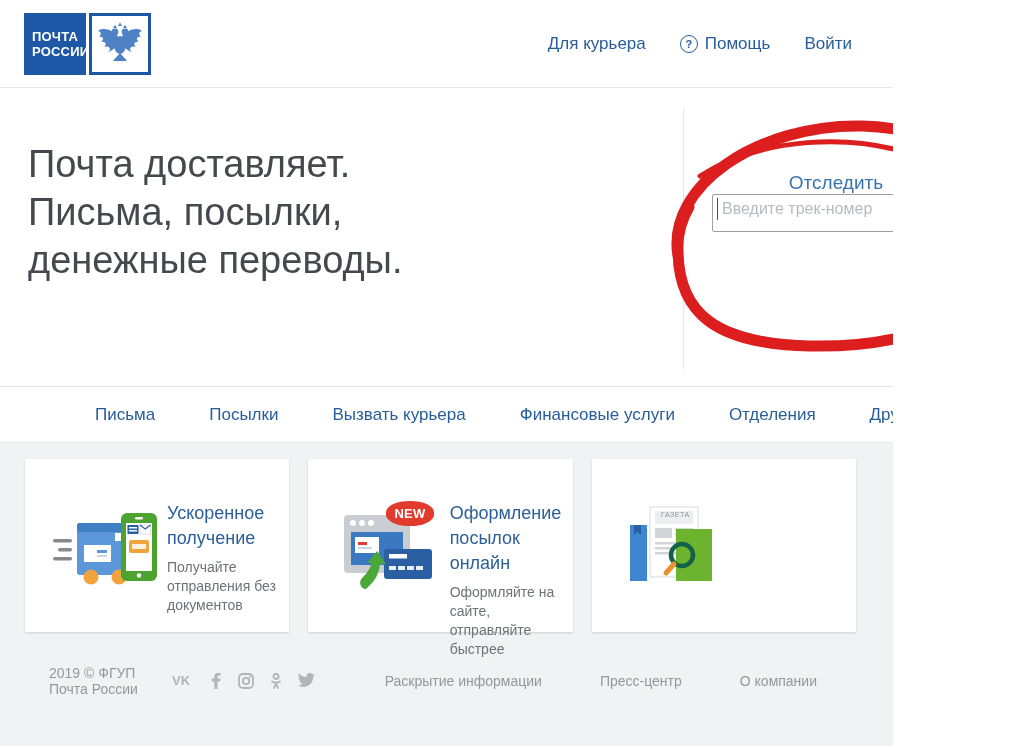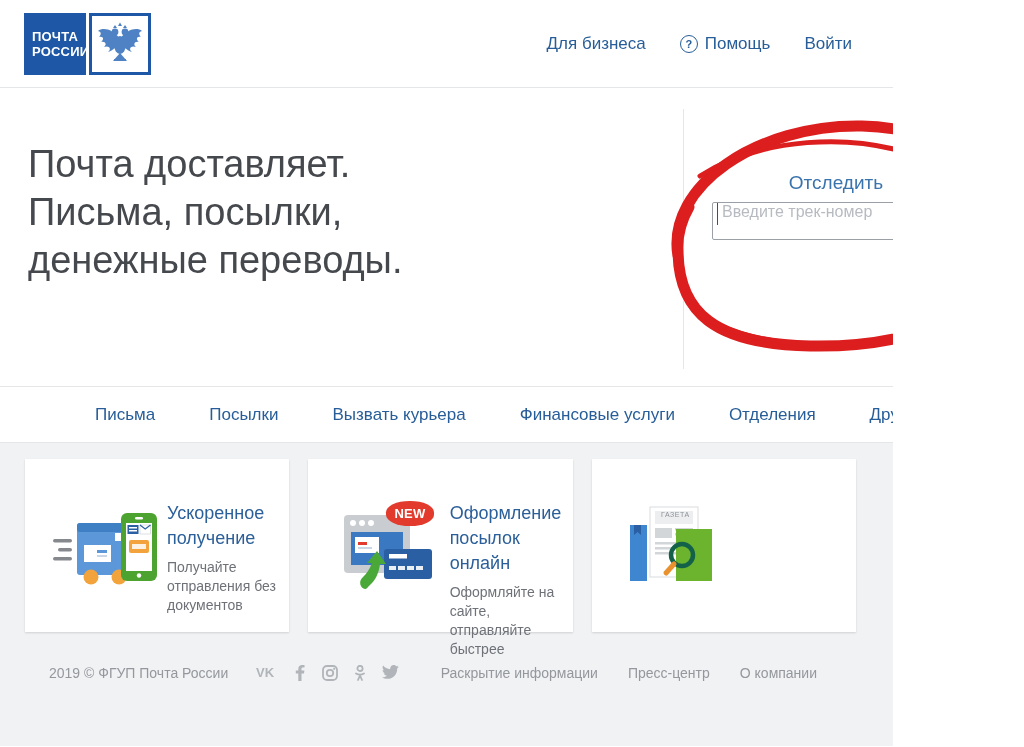--- a/index.html
+++ b/index.html
@@ -17,21 +17,21 @@
   .hlink { color:#275d99; font-size:17px; text-decoration:none; display:flex; align-items:center; gap:7px; cursor:pointer; }
   .qmark { width:18px; height:18px; border:1.4px solid #275d99; border-radius:50%; display:inline-flex; align-items:center; justify-content:center; font-size:11px; font-weight:bold; color:#275d99; }
 
   
   .hero { position:relative; height:299px; border-bottom:1px solid #e4e6e8; background:#fff; }
   .hero-title { padding:52px 0 0 28px; font-size:38px; font-weight:400; color:#45484d; line-height:48px; }
   .hero-title span { display:block; }
   .vdivider { position:absolute; left:683px; top:21px; width:1px; height:260px; background:#e4e6e8; }
   .track-panel { position:absolute; left:683px; top:84px; width:306px; text-align:center; }
   .track-title { font-size:19px; font-weight:400; color:#3a74ae; }
-  .track-row { width:248px; height:38px; margin:8px auto; border:1px solid #9aa0a6; border-radius:2px; background:#fff; display:flex; align-items:flex-start; padding:0 4px 8px 4px; }
+  .track-row { width:248px; height:38px; margin:0 auto; border:1px solid #9aa0a6; border-radius:2px; background:#fff; display:flex; align-items:center; padding:0 4px 8px 4px; }
   .caret { width:1px; height:22px; background:#4a4d52; }
   .track-input { flex:1; border:none; outline:none; font-size:16px; color:#45484d; padding:0 4px; min-width:0; font-family:"Liberation Sans", sans-serif; }
   .track-input::placeholder { color:#b7bbc1; opacity:1; }
   .track-btn { width:30px; height:30px; border:none; background:#10559e; border-radius:4px; display:flex; align-items:center; justify-content:center; cursor:pointer; flex:none; }
   .red-overlay { position:absolute; left:0; top:0; width:1024px; height:299px; pointer-events:none; z-index:5; }
 
   
   .nav { height:56px; display:flex; align-items:center; gap:54px; padding-left:95px; background:#fff; border-bottom:1px solid #e4e6e8; }
   .nav a { color:#275d99; font-size:17px; text-decoration:none; display:flex; align-items:center; gap:7px; cursor:pointer; white-space:nowrap; }
 
@@ -45,21 +45,21 @@
   .card-sub { color:#6e7278; font-size:14px; line-height:19px; margin-top:7px; max-width:178px; }
   .badge-new { position:absolute; top:0px; right:6px; background:#e23b2e; color:#fff; font-size:13px; font-weight:bold; padding:5px 8px; border-radius:50%/45%; letter-spacing:.3px; }
   .gazeta-label { position:absolute; top:10px; left:36px; width:38px; text-align:center; font-size:7px; color:#8d9196; letter-spacing:.5px; }
 
   
   .footer { display:flex; align-items:center; margin-top:33px; padding:0 39px 0 24px; }
   .copyright { color:#94979c; font-size:14px; }
   .social { margin-left:auto; margin-right:42px; display:flex; align-items:flex-start; gap:17px; }
   .social .sicon { display:inline-flex; cursor:pointer; }
   .flinks { display:flex; gap:30px; }
-  .flinks a { color:#94979c; font-size:14px; text-decoration:none; cursor:pointer; white-space:nowrap; }
+  .flinks a { color:#94979c; font-size:14px; text-decoration:none; cursor:pointer; white-space:nowrap;margin-left:28px; }
 </style>
 </head>
 <body>
 
 <div class="page">
 
   <div class="header">
     <div class="logo">
       <div class="logo-box">
         <span>ПОЧТА</span>
@@ -79,21 +79,21 @@
             <path d="M23 7 l2 -3.5 2 3.5 z"></path>
             <ellipse cx="25" cy="26" rx="6" ry="9"></ellipse>
             <path d="M25 34 l-7 8 h14 z"></path>
             <path d="M19 40 h12 v2 h-12 z"></path>
           </g>
         </svg>
       </div>
     </div>
     <div class="header-links">
       <a class="hlink">
-          <span>Для бизнеса</span>
+          <span>Для курьера</span>
         </a>
       <a class="hlink">
         <span class="qmark">?</span>
         <span>Помощь</span>
       </a>
       <a class="hlink">
           <span>Войти</span>
         </a>
     </div>
   </div>

